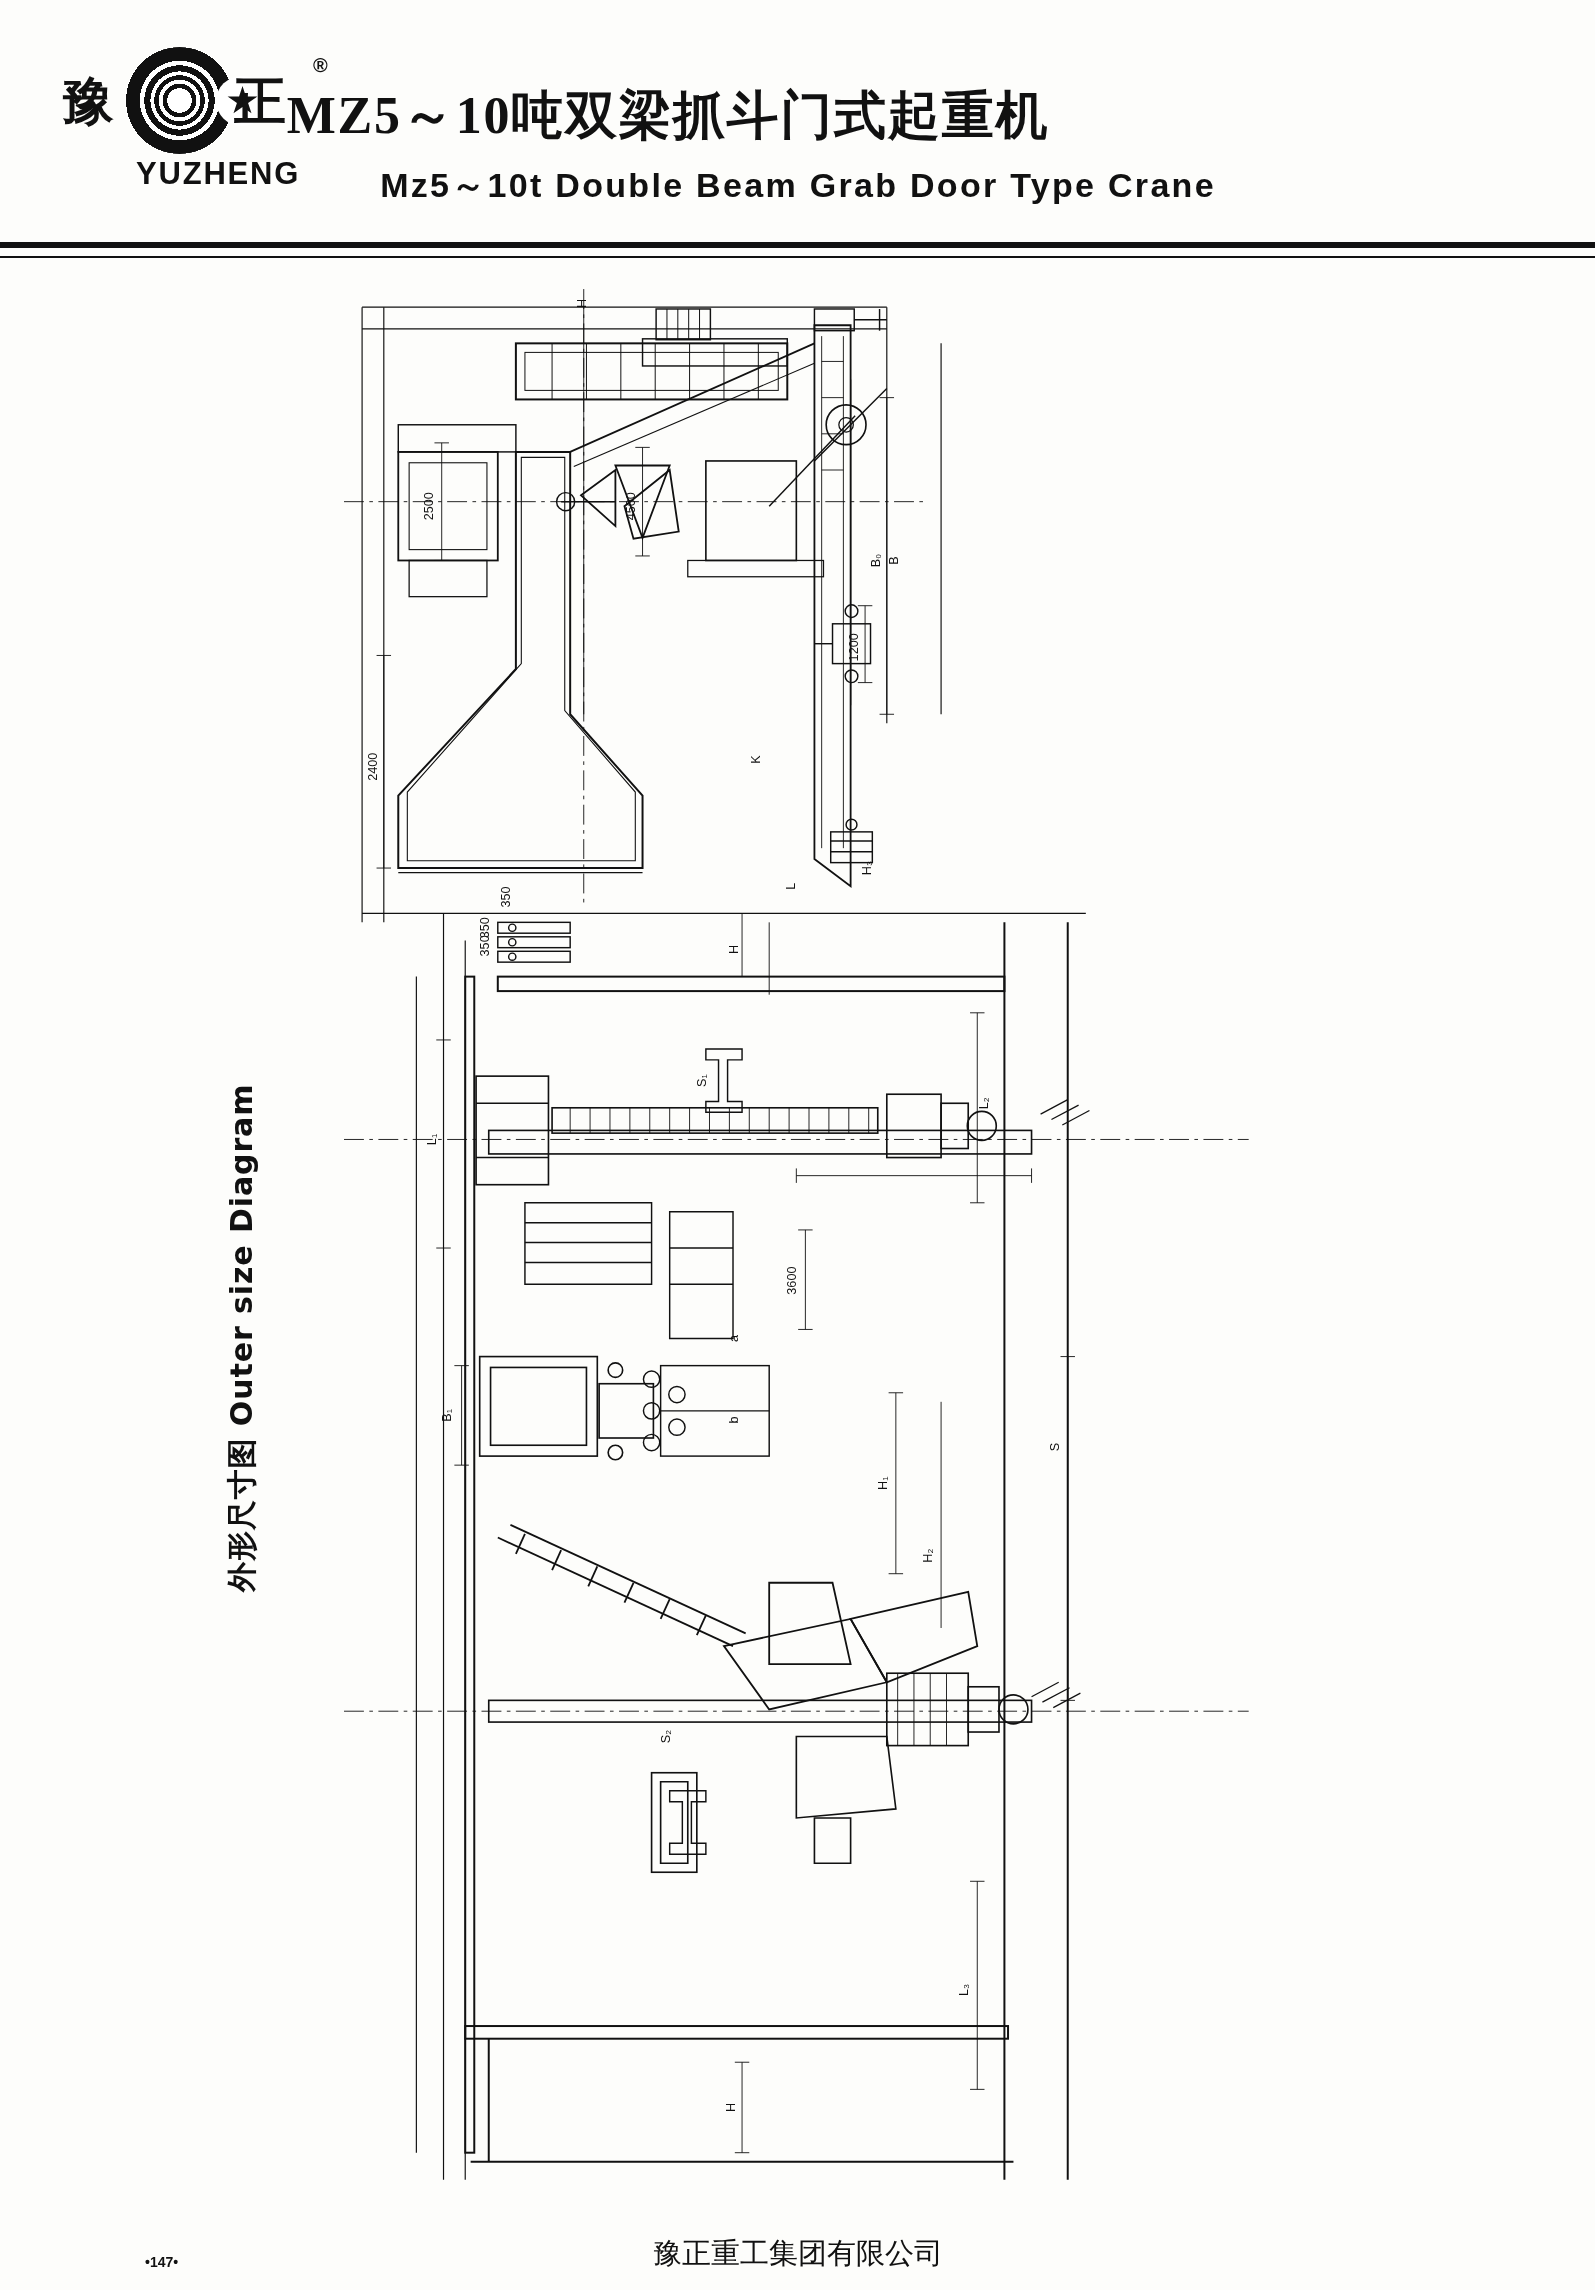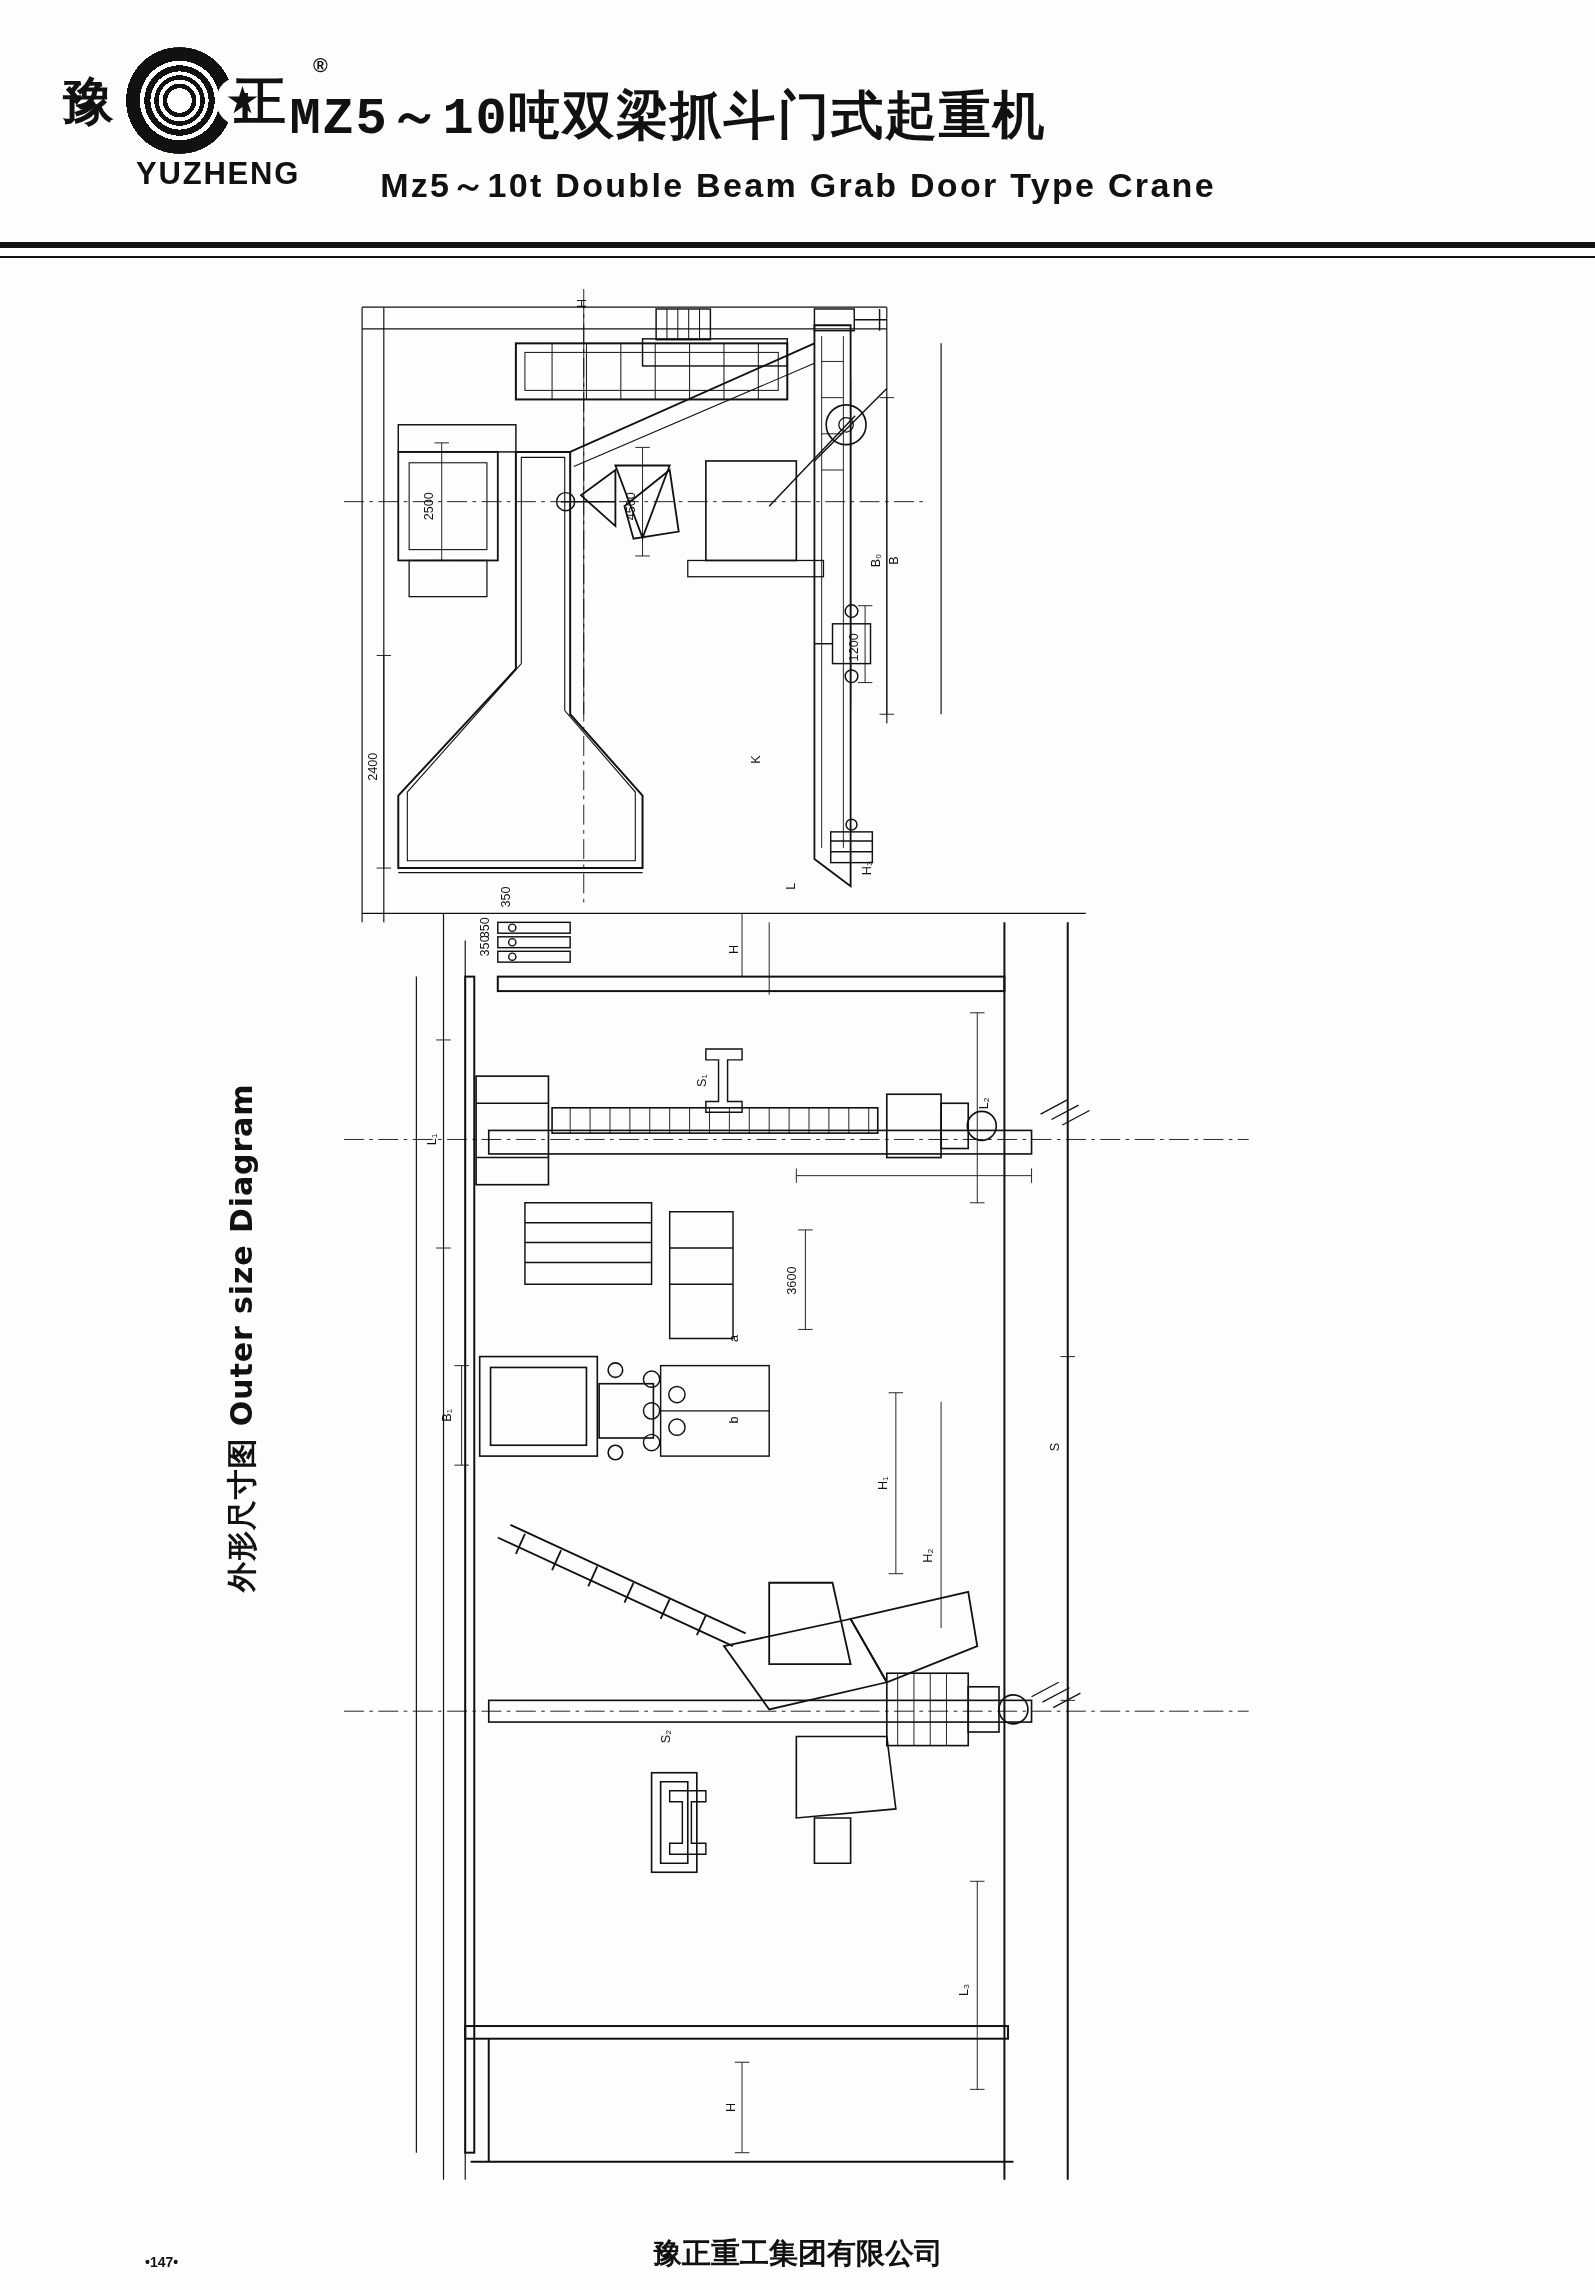--- a/index.html
+++ b/index.html
@@ -14,33 +14,33 @@
              }
   .logo-star{position:absolute;left:91px;top:29px;width:52px;height:50px;background:#fff;border-radius:50%;}
   .logo-star:after{content:"";position:absolute;left:11px;top:10px;width:31px;height:30px;background:#111;
         clip-path:polygon(50% 0%,61% 35%,98% 35%,68% 57%,79% 91%,50% 70%,21% 91%,32% 57%,2% 35%,39% 35%);}
   .logo-cn-left{position:absolute;left:0px;top:20px;font-size:52px;font-weight:bold;color:#111;font-family:"DejaVu Sans",sans-serif;}
   .logo-cn-right{position:absolute;left:172px;top:20px;font-size:52px;font-weight:bold;color:#111;font-family:"DejaVu Sans",sans-serif;}
   .logo-reg{position:absolute;left:251px;top:7.2px;font-size:20px;font-weight:bold;}
   .logo-name{position:absolute;left:74px;top:109px;font-size:31px;font-weight:bold;letter-spacing:1.8px;font-family:"Liberation Sans",sans-serif;}
 
   .title-cn{position:absolute;left:0;top:81px;width:1336px;text-align:center;font-size:52px;font-weight:bold;
-            letter-spacing:1.8px;font-family:Liberation Mono, monospace;}
+            letter-spacing:1.8px;font-family:Liberation Serif, serif;}
   .title-en{position:absolute;left:0;top:163px;width:1596px;text-align:center;font-size:34px;font-weight:bold;
             letter-spacing:2.3px;font-family:"Liberation Sans",sans-serif;}
 
   .rule-thick{position:absolute;left:0;top:242px;width:1596px;height:6.3px;background:#111;}
   .rule-thin{position:absolute;left:0;top:256px;width:1596px;height:1.8px;background:#111;}
 
   
   .side-caption{position:absolute;left:222px;top:1592px;transform:rotate(-90deg);transform-origin:left top;
      font-size:30px;font-weight:bold;letter-spacing:0.9px;white-space:nowrap;font-family:"DejaVu Sans",sans-serif;}
 
   
-  .footer-company{position:absolute;left:0;top:2234px;width:1596px;text-align:center;font-size:29px;font-weight:bold;
+  .footer-company{position:absolute;left:0;top:2234px;width:1596px;text-align:center;font-size:29px;font-weight:normal;
      font-family:"DejaVu Sans",sans-serif;}
   .page-num{position:absolute;left:145px;top:2254px;font-size:14px;font-weight:bold;}
 
   
   .drawing{position:absolute;left:344px;top:289px;width:968px;height:1909px;}
   svg{display:block;}
   .dimtext{font-size:14px;font-family:"Liberation Sans",sans-serif;fill:#111;}
 </style>
 </head>
 <body>

